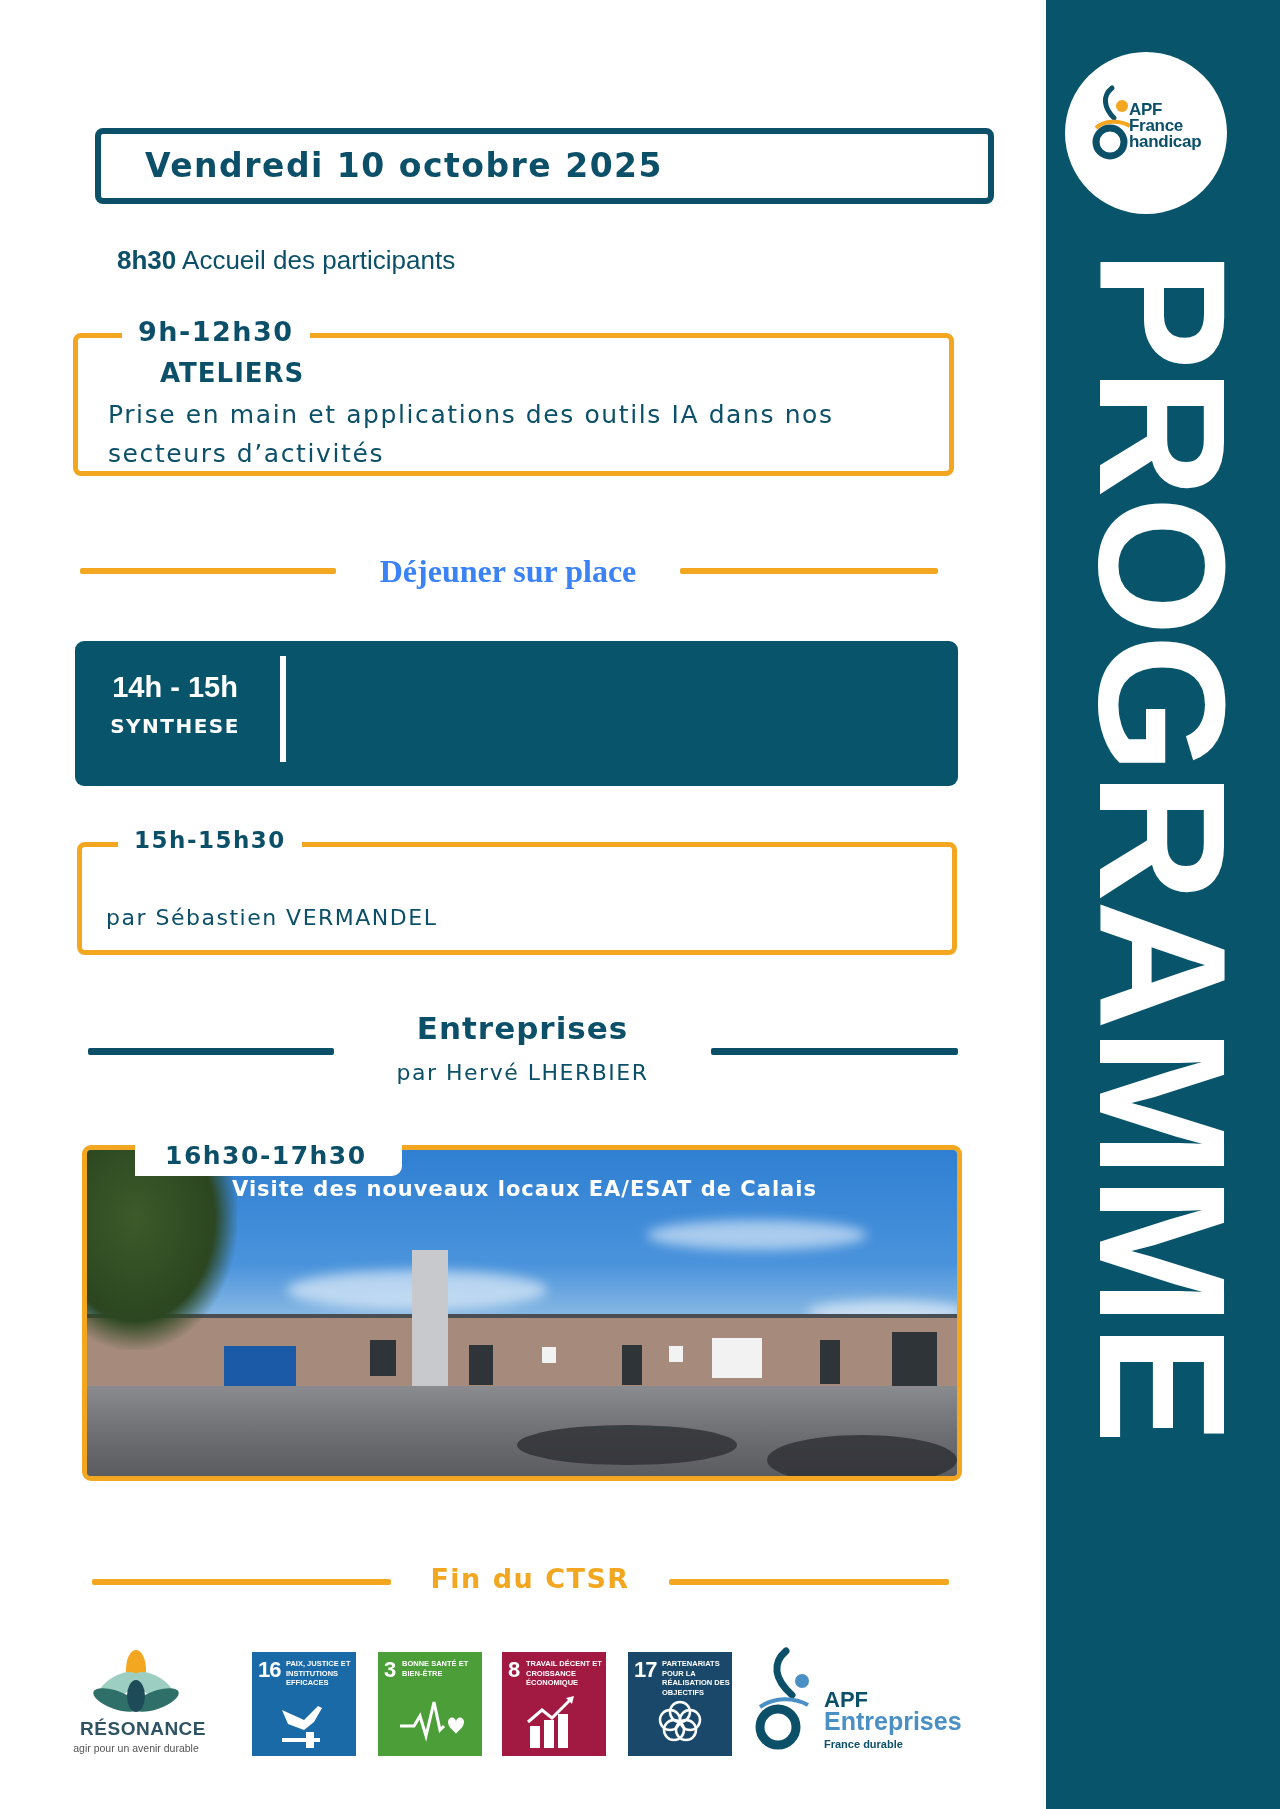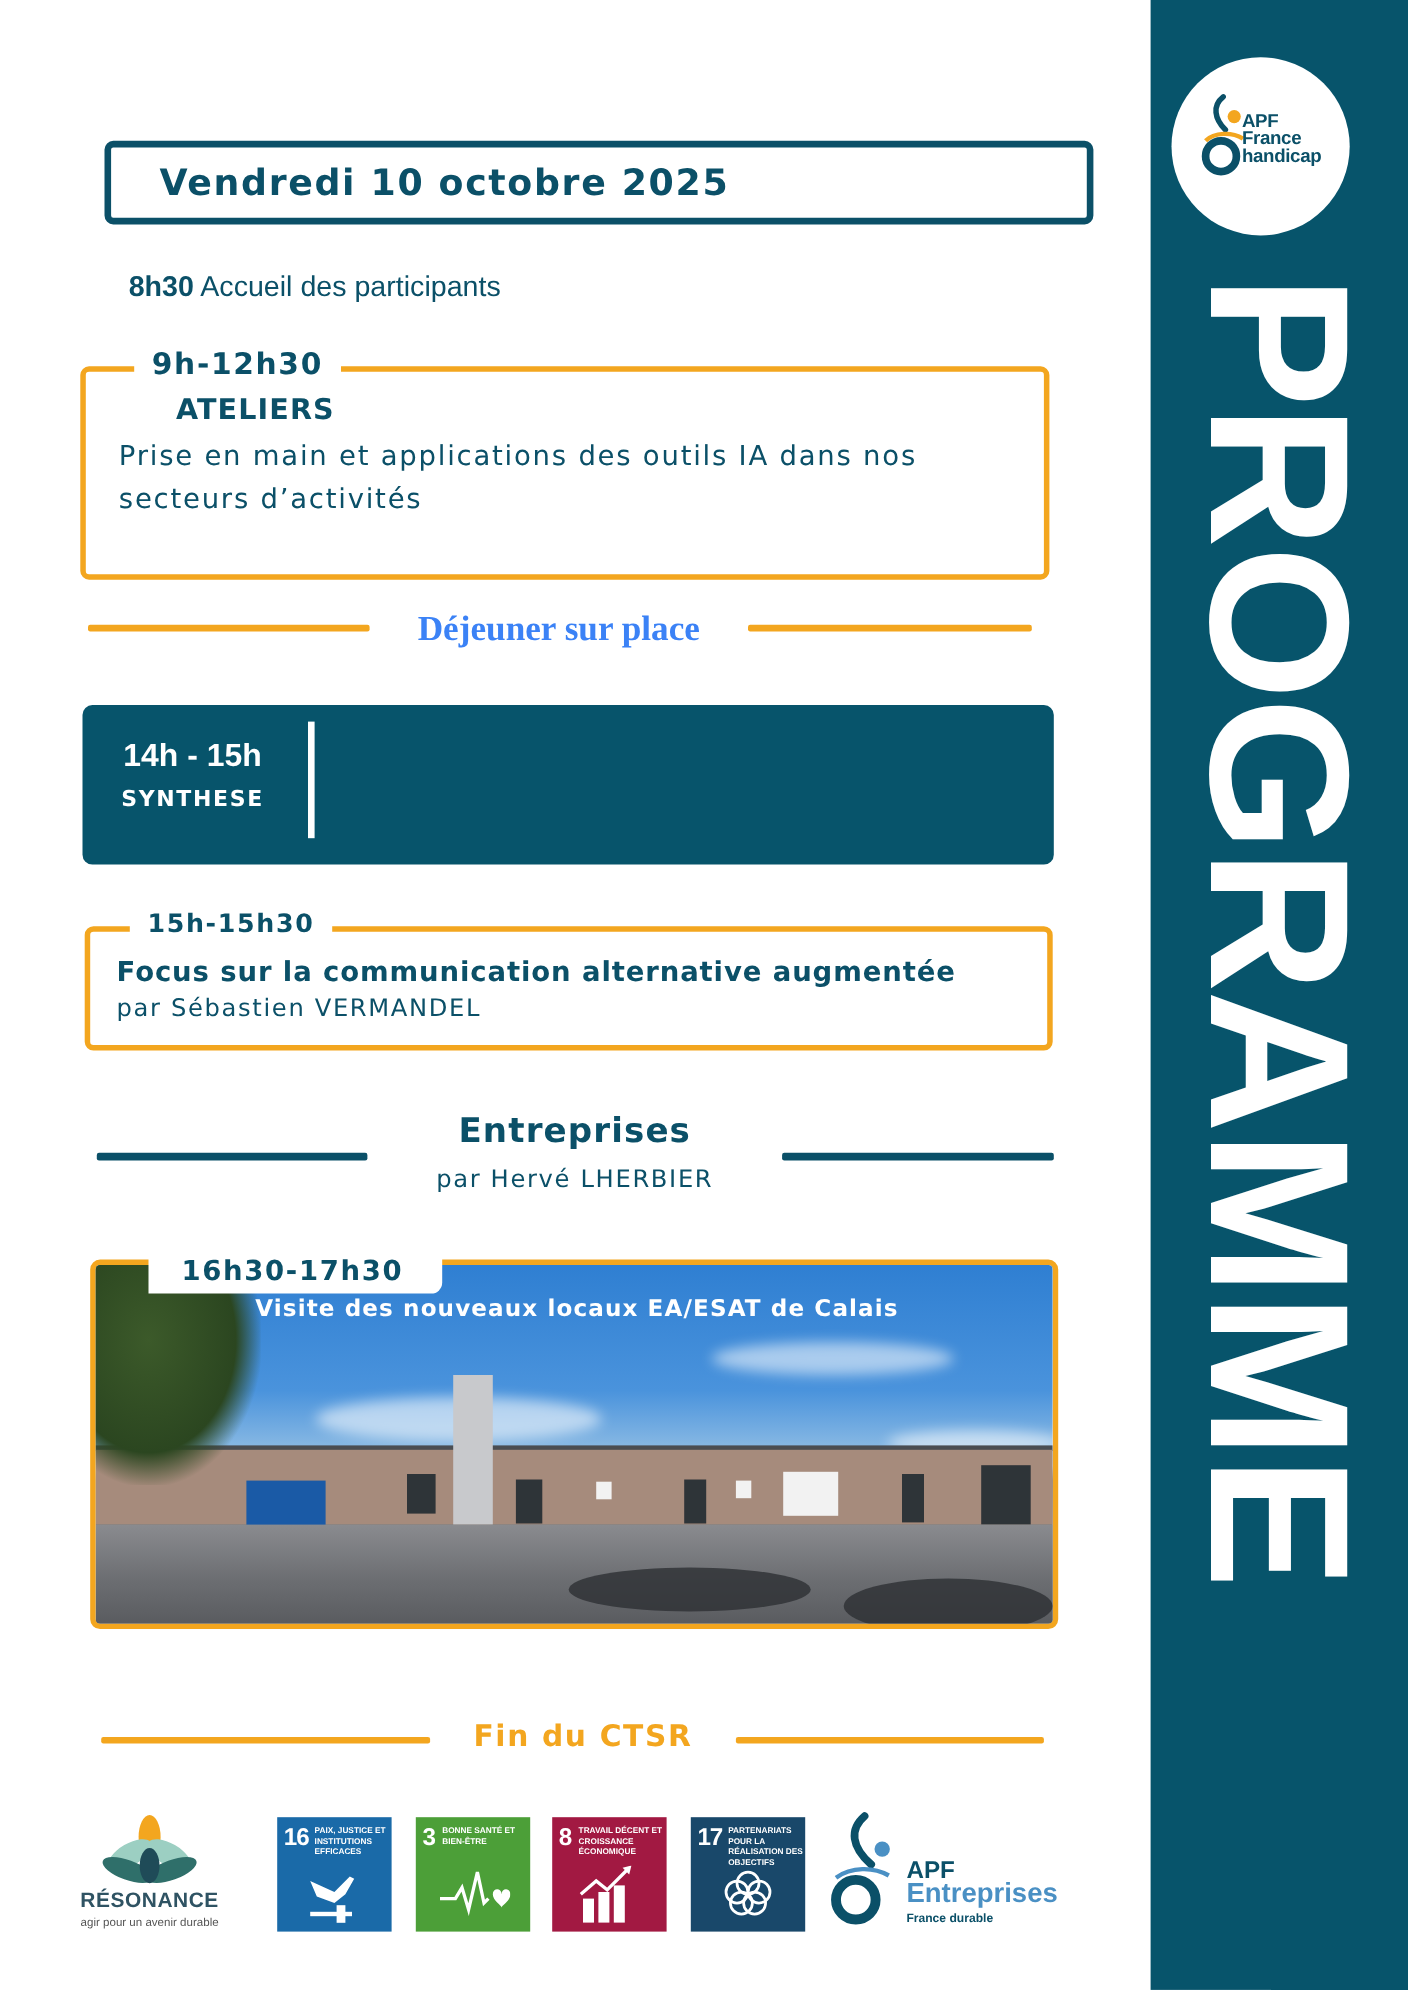--- a/index.html
+++ b/index.html
@@ -28,21 +28,21 @@
   .date-box { position: absolute; left: 67px; top: 128px; width: 899px; height: 76px; border: 6px solid #0b5068; border-radius: 8px; margin-left: 28px; }
   .date-box span { position: absolute; left: 44px; top: 12px; font-weight: bold; font-size: 33px; letter-spacing: 1.5px; color: #0b5068; }
 
   .welcome { position: absolute; left: 117px; top: 245px; font-size: 26px; color: #0b5068; font-family: "Liberation Sans", sans-serif; }
   .welcome b { font-weight: bold; }
 
   
   .orange-box { position: absolute; border: 5px solid #f3a61f; border-radius: 8px; }
   .box-label { position: absolute; background: #fff; padding: 0 16px; font-weight: bold; color: #0b5068; }
 
-  .box1 { left: 73px; top: 333px; width: 881px; height: 194px; }
+  .box1 { left: 73px; top: 333px; width: 881px; height: 143px; }
   .box1 .time { left: 44px; top: -22px; font-size: 27px; letter-spacing: 1.5px; }
   .box1 .label { position: absolute; left: 82px; top: 20px; font-size: 26px; font-weight: bold; letter-spacing: 1px; }
   .box1 .desc { position: absolute; left: 30px; top: 57px; font-size: 25px; line-height: 39px; letter-spacing: 1.6px; color: #0b5068; width: 840px; }
 
   
   .divider { position: absolute; height: 6px; border-radius: 2px; }
   .divider-text { position: absolute; font-weight: bold; text-align: center; white-space: nowrap; }
 
   .lunch-line-l { left: 80px; top: 568px; width: 256px; background: #f3a61f; }
   .lunch-line-r { left: 680px; top: 568px; width: 258px; background: #f3a61f; }
@@ -80,21 +80,21 @@
   .tree { position: absolute; left: -20px; top: -20px; width: 170px; height: 220px; background: radial-gradient(ellipse at 40% 40%, #3c5a2a 0%, #2b4620 55%, rgba(43,70,32,0) 72%); }
   .photo-time { position: absolute; left: 135px; top: 1136px; width: 267px; height: 40px; background: #fff; border-radius: 0 0 10px 0; padding-left: 30px; font-weight: bold; font-size: 25px; color: #0b5068; letter-spacing: 1.5px; line-height: 40px; }
   .photo-caption { position: absolute; left: 232px; top: 1177px; font-weight: bold; font-size: 21px; color: #fff; letter-spacing: 1px; white-space: nowrap; }
 
   .end-line-l { left: 92px; top: 1579px; width: 299px; background: #f3a61f; }
   .end-line-r { left: 669px; top: 1579px; width: 280px; background: #f3a61f; }
   .end-text { left: 391px; top: 1563px; width: 278px; font-size: 27px; color: #f3a61f; letter-spacing: 1.5px; }
 
   
   .resonance { position: absolute; left: 66px; top: 1648px; width: 140px; height: 115px; }
-  .resonance-name { position: absolute; left: 0; top: 70px; width: 140px; text-align: center; font-family: "Liberation Sans", sans-serif; font-weight: bold; font-size: 19px; color: #2f5363; letter-spacing: 0.5px; }
+  .resonance-name { position: absolute; left: 0; top: 70px; width: 140px; text-align: right; font-family: "Liberation Sans", sans-serif; font-weight: bold; font-size: 19px; color: #2f5363; letter-spacing: 0.5px; }
   .resonance-tag { position: absolute; left: 0; top: 94px; width: 140px; text-align: center; font-family: "Liberation Sans", sans-serif; font-size: 10.5px; color: #555; }
 
   .sdg { position: absolute; top: 1652px; width: 104px; height: 104px; color: #fff; font-family: "Liberation Sans", sans-serif; }
   .sdg .num { position: absolute; left: 6px; top: 5px; font-weight: bold; font-size: 22px; letter-spacing: -1px; text-align: center; }
   .sdg .txt { position: absolute; top: 7px; font-weight: bold; font-size: 7.5px; line-height: 9.5px; text-transform: uppercase; }
   .sdg svg { position: absolute; left: 22px; top: 44px; }
   .sdg16 { left: 252px; background: #1a6aa8; }
   .sdg3  { left: 378px; background: #4c9f38; }
   .sdg8  { left: 502px; background: #a21942; }
   .sdg17 { left: 628px; background: #19486a; }
@@ -144,21 +144,20 @@
 <div class="divider lunch-line-r"></div>
 
 <div class="synth-box">
   <div class="synth-time">14h - 15h</div>
   <div class="synth-label">SYNTHESE</div>
   <div class="synth-sep"></div>
 </div>
 
 <div class="orange-box box2">
   <div class="box-label time">15h-15h30</div>
-  <div class="title">Focus sur la communication alternative augmentée</div>
   <div class="by">par Sébastien VERMANDEL</div>
 </div>
 
 <div class="divider concl-line-l"></div>
 <div class="divider-text concl-title">Entreprises</div>
 <div class="divider concl-line-r"></div>
 <div class="concl-by">par Hervé LHERBIER</div>
 
 <div class="photo-frame">
   <div class="photo">

